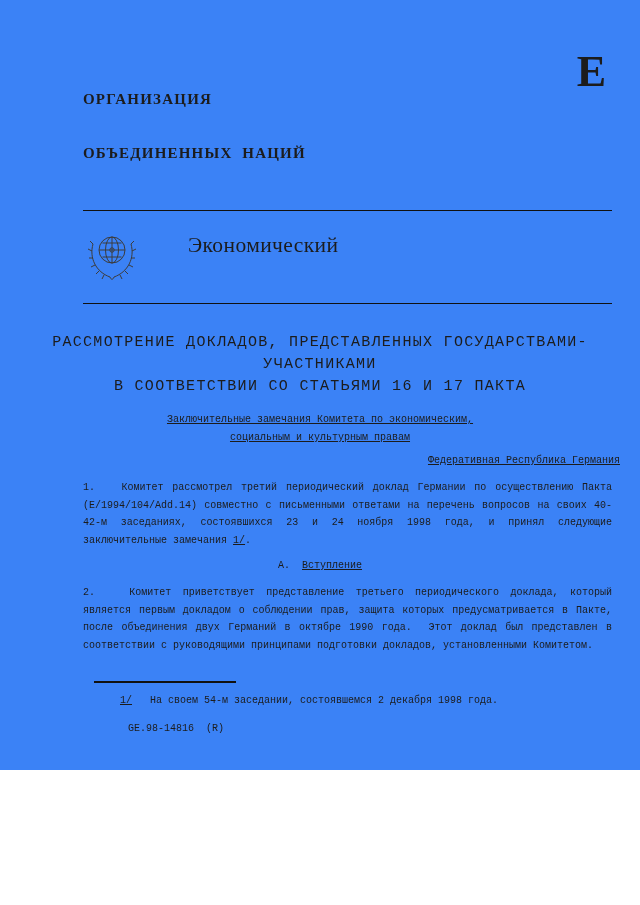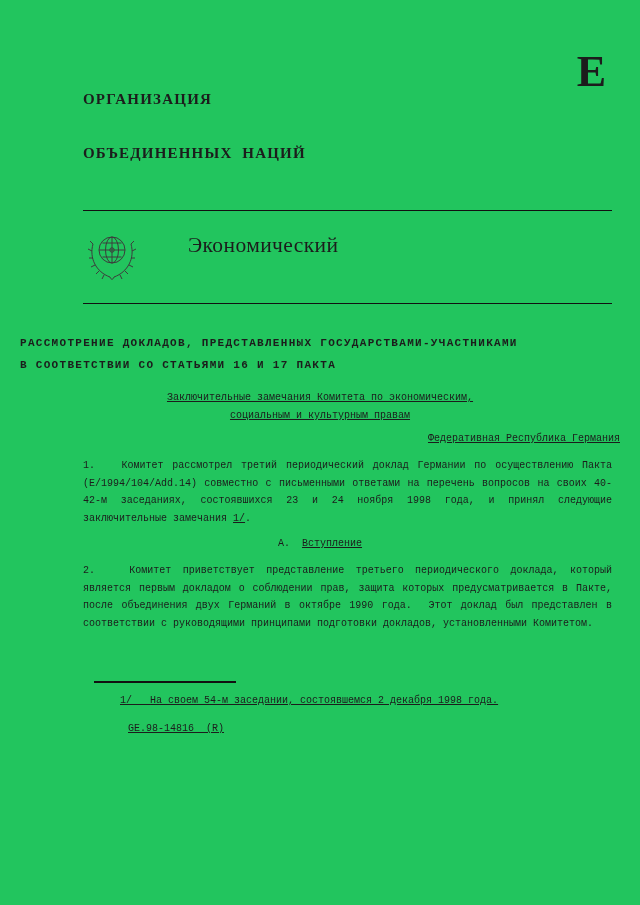--- a/index.html
+++ b/index.html
@@ -1,22 +1,22 @@
 <!DOCTYPE html>
 <html><head>
 <meta charset="utf-8">
 <style>
   * { margin: 0; padding: 0; box-sizing: border-box; }
   html, body { background: #ffffff; }
   .page {
     position: relative;
     width: 640px;
-    height: 905px;
+    height: 770px;
     margin: 0 auto;
-    background: #22c55e;
+    background: #3b82f6;
     color: #1c1c1c;
     overflow: hidden;
     font-family: "Liberation Mono", "DejaVu Sans Mono", monospace;
   }
   
   .top-header {
     display: flex;
     justify-content: space-between;
     align-items: flex-start;
     margin: 54px 28px 0 83px;
@@ -72,24 +72,24 @@
   .distr .gap-md { height: 19px; }
   
   .committee {
     margin: 24px 28px 0 83px;
     font-size: 11px;
     line-height: 22px;
     letter-spacing: 1.3px;
   }
   .report-title {
     margin: 28px 20px 0 20px;
-    font-size: 11px;
+    text-align: center;
+    font-size: 15px;
     line-height: 22px;
     letter-spacing: 1.3px;
-    font-weight: bold;
   }
   .subtitle {
     margin: 13px 20px 0 20px;
     text-align: center;
     font-size: 10px;
     line-height: 18px;
   }
   .subtitle .u-line { text-decoration: underline; }
   .country {
     margin: 8px 20px 0 20px;
@@ -109,21 +109,20 @@
     font-size: 10px;
   }
   .u { text-decoration: underline; }
   
   .footnote-area {
     position: absolute;
     top: 681px;
     left: 88px;
     right: 30px;
     font-size: 10px;
-    text-decoration: underline;
   }
   .footnote-rule {
     border: none;
     border-top: 2px solid #111;
     width: 142px;
     margin-left: 6px;
   }
   .footnote {
     margin-top: 12px;
     margin-left: 32px;

